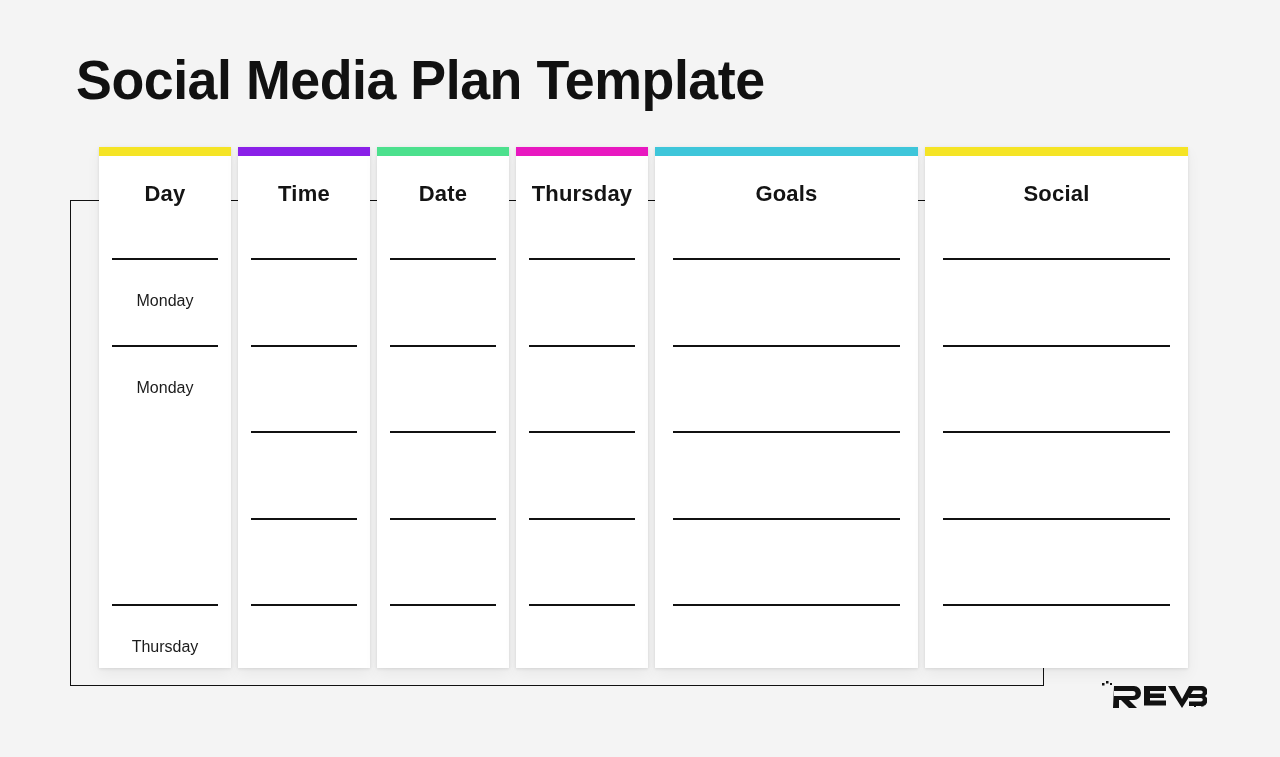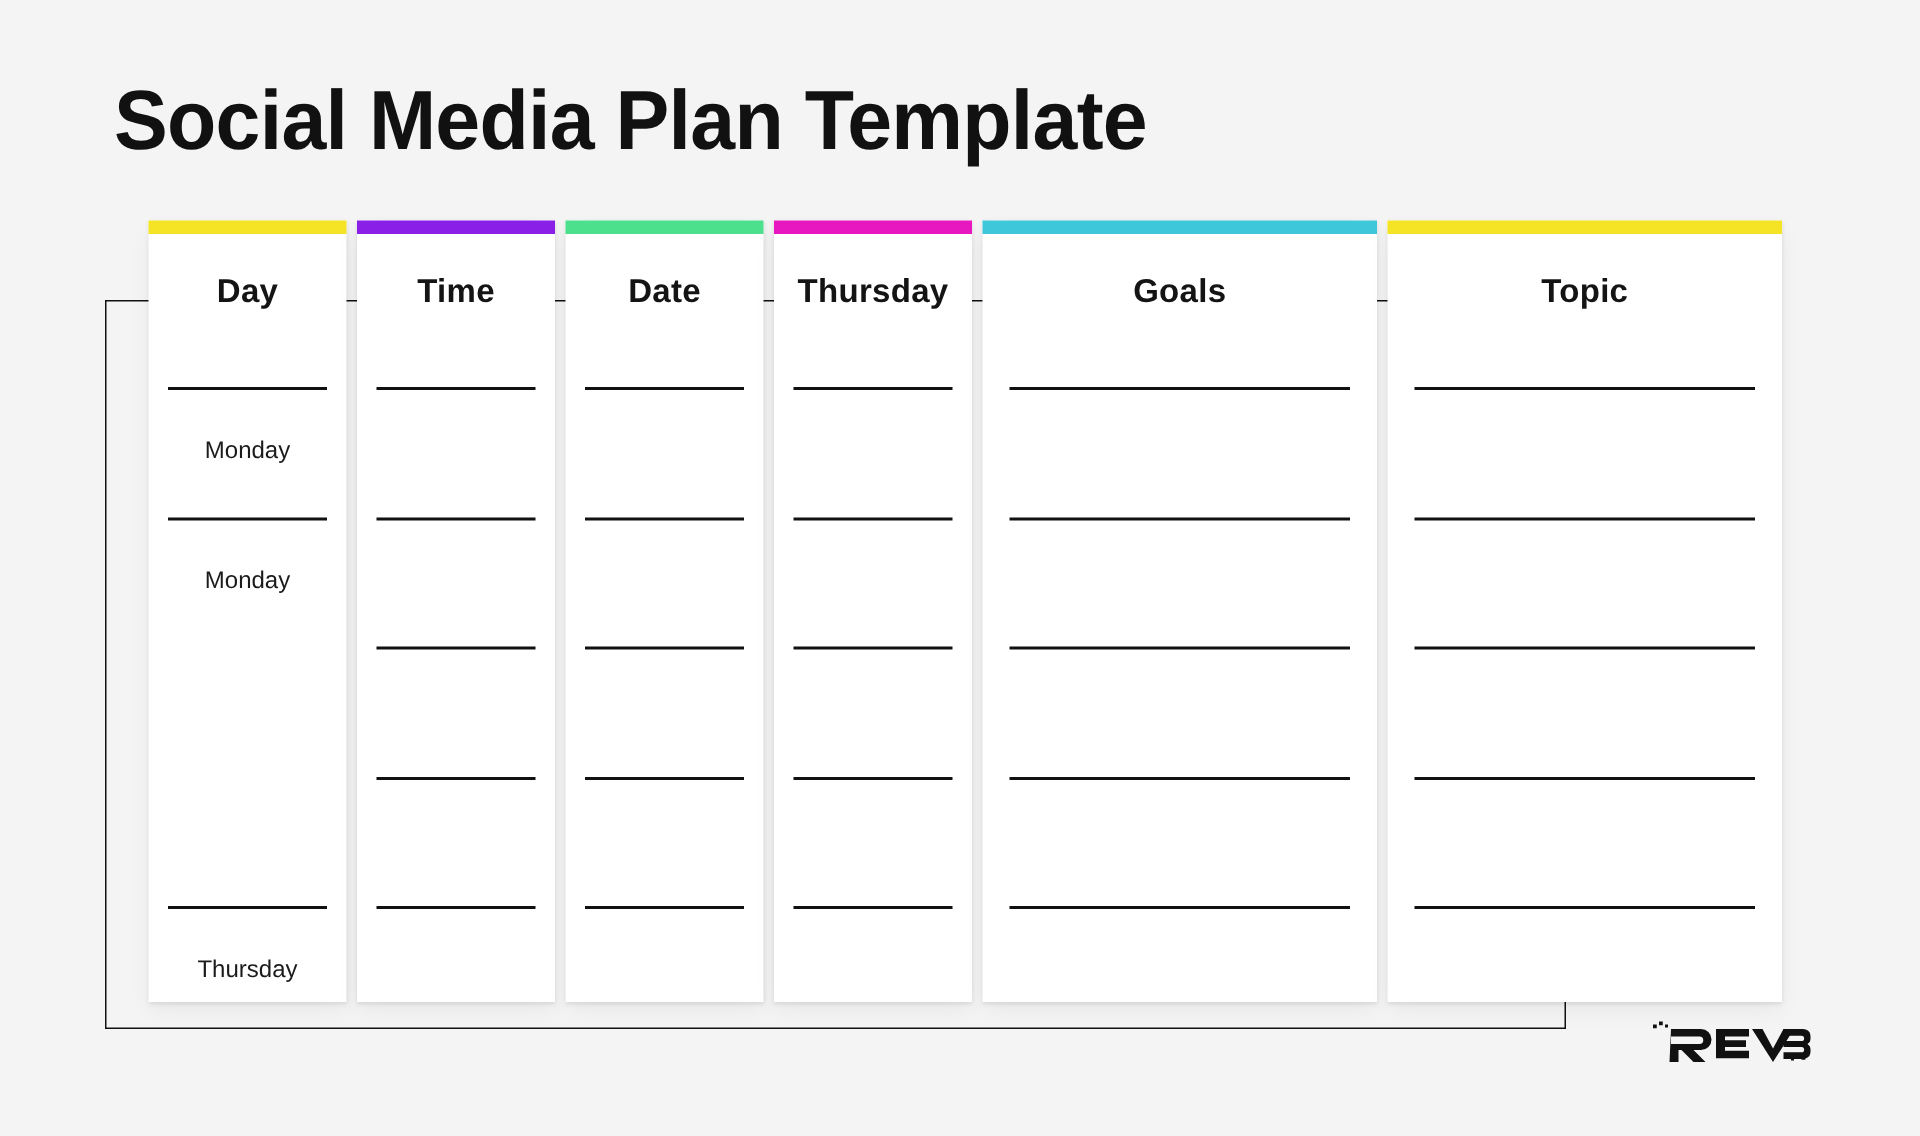--- a/index.html
+++ b/index.html
@@ -235,21 +235,21 @@
         <div class="row-slot" style="top: 285.5px; height: 86.5px;">
           <span class="row-label"></span>
         </div>
         <div class="row-slot" style="top: 372px; height: 86.5px;">
           <span class="row-label"></span>
         </div>
       </div>
     </div>
     <div class="col-card w-wide">
       <div class="col-accent" style="background: rgb(245, 228, 37);"></div>
-      <div class="col-head">Topic</div>
+      <div class="col-head">Social</div>
       <div class="col-body">
         <div class="row-slot" style="top: 26px; height: 86.5px;">
           <span class="row-label"></span>
         </div>
         <div class="row-slot" style="top: 112.5px; height: 86.5px;">
           <span class="row-label"></span>
         </div>
         <div class="row-slot" style="top: 199px; height: 86.5px;">
           <span class="row-label"></span>
         </div>

